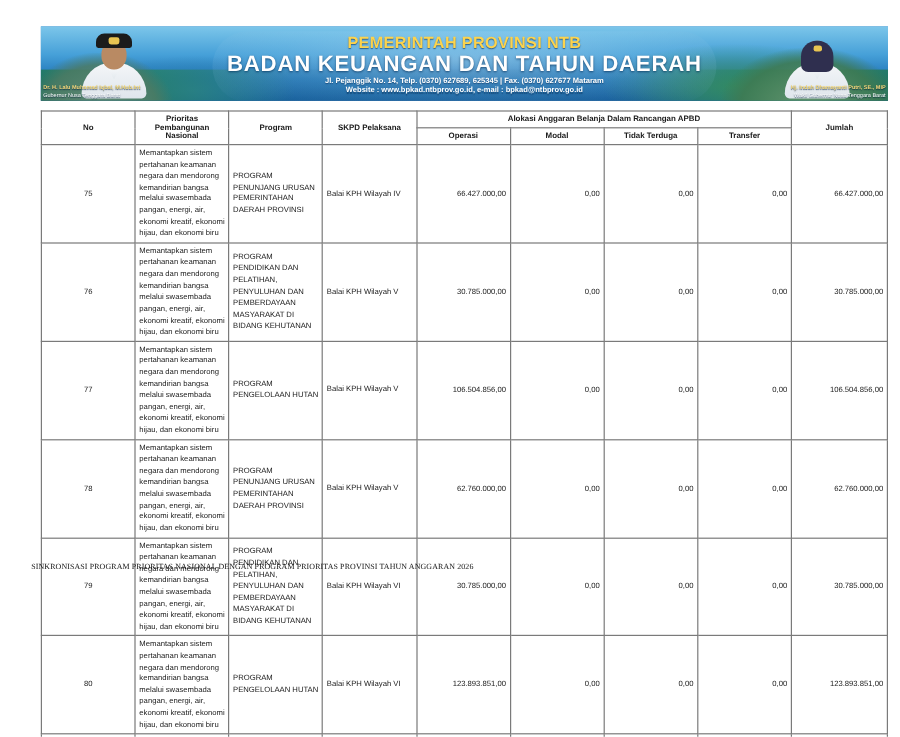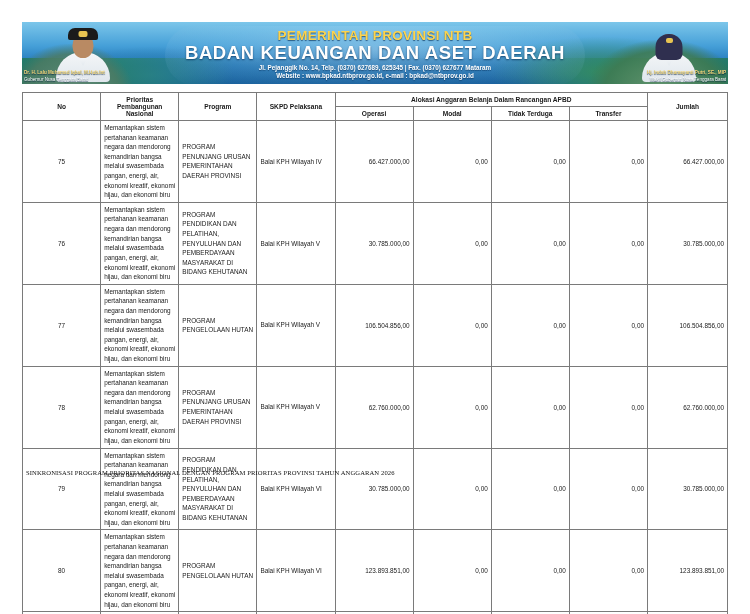--- a/index.html
+++ b/index.html
@@ -6,21 +6,21 @@
   html, body {
     margin: 0; padding: 0;
     width: 750px; height: 614px;
     background: #ffffff;
     font-family: "Liberation Sans", sans-serif;
   }
   .page {
     width: 750px; height: 490px;
     position: relative;
     background: #ffffff;
-    padding: 22px 22px 0 22px;
+    padding: 22px 22px 0 34px;
   }
 
   
   .banner {
     position: relative;
     height: 62px;
     width: 706px;
     margin: 0 auto;
     overflow: hidden;
     background: linear-gradient(180deg,#2f8fd0 0%, #1c6fb5 45%, #0d4f91 100%);
@@ -188,21 +188,21 @@
 
     <div class="portrait right">
       <div class="p-body"></div>
       <div class="p-collar"></div>
       <div class="p-head"></div>
       <div class="p-hat hijab"></div>
     </div>
 
     <div class="banner-center">
       <div class="line-prov">PEMERINTAH PROVINSI NTB</div>
-      <div class="line-badan">BADAN KEUANGAN DAN ASET DAERAH</div>
+      <div class="line-badan">BADAN KEUANGAN DAN TAHUN DAERAH</div>
       <div class="line-addr">Jl. Pejanggik No. 14, Telp. (0370) 627689, 625345 | Fax. (0370) 627677 Mataram</div>
       <div class="line-web">Website : www.bpkad.ntbprov.go.id, e-mail : bpkad@ntbprov.go.id</div>
     </div>
 
     <div class="caption left">
       <div>Dr. H. Lalu Muhamad Iqbal, M.Hub.Int</div>
       <div class="sub">Gubernur Nusa Tenggara Barat</div>
     </div>
     <div class="caption right">
       <div>Hj. Indah Dhamayanti Putri, SE., MIP</div>

